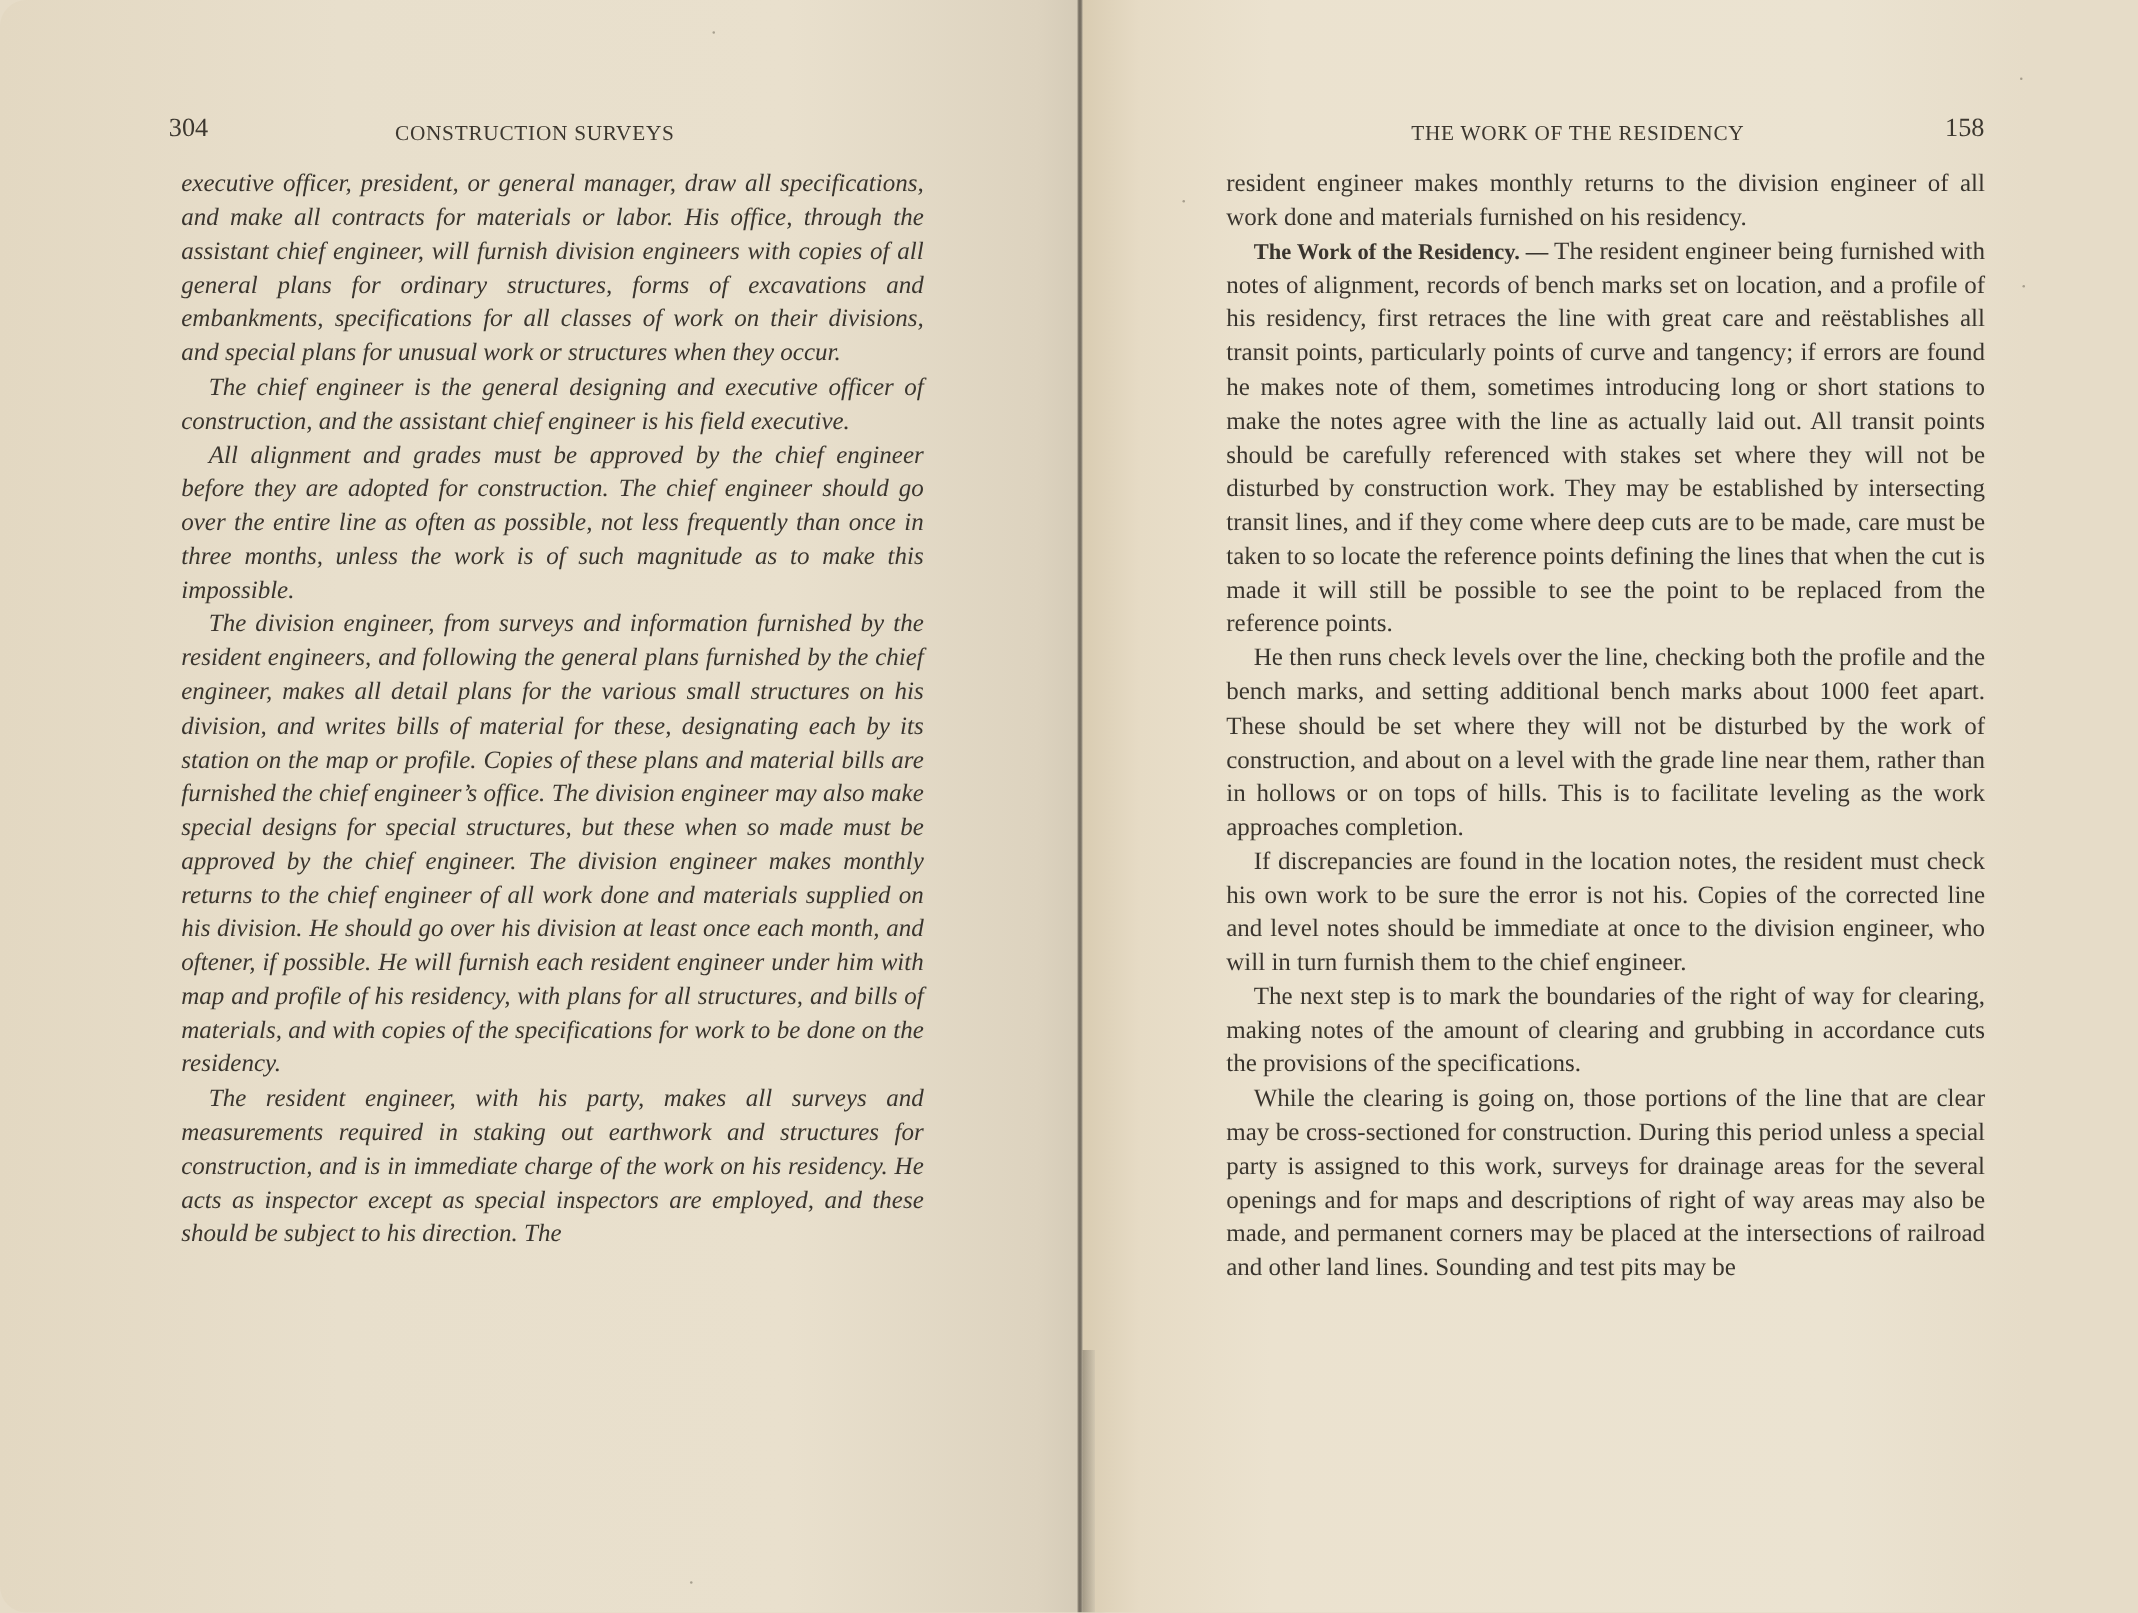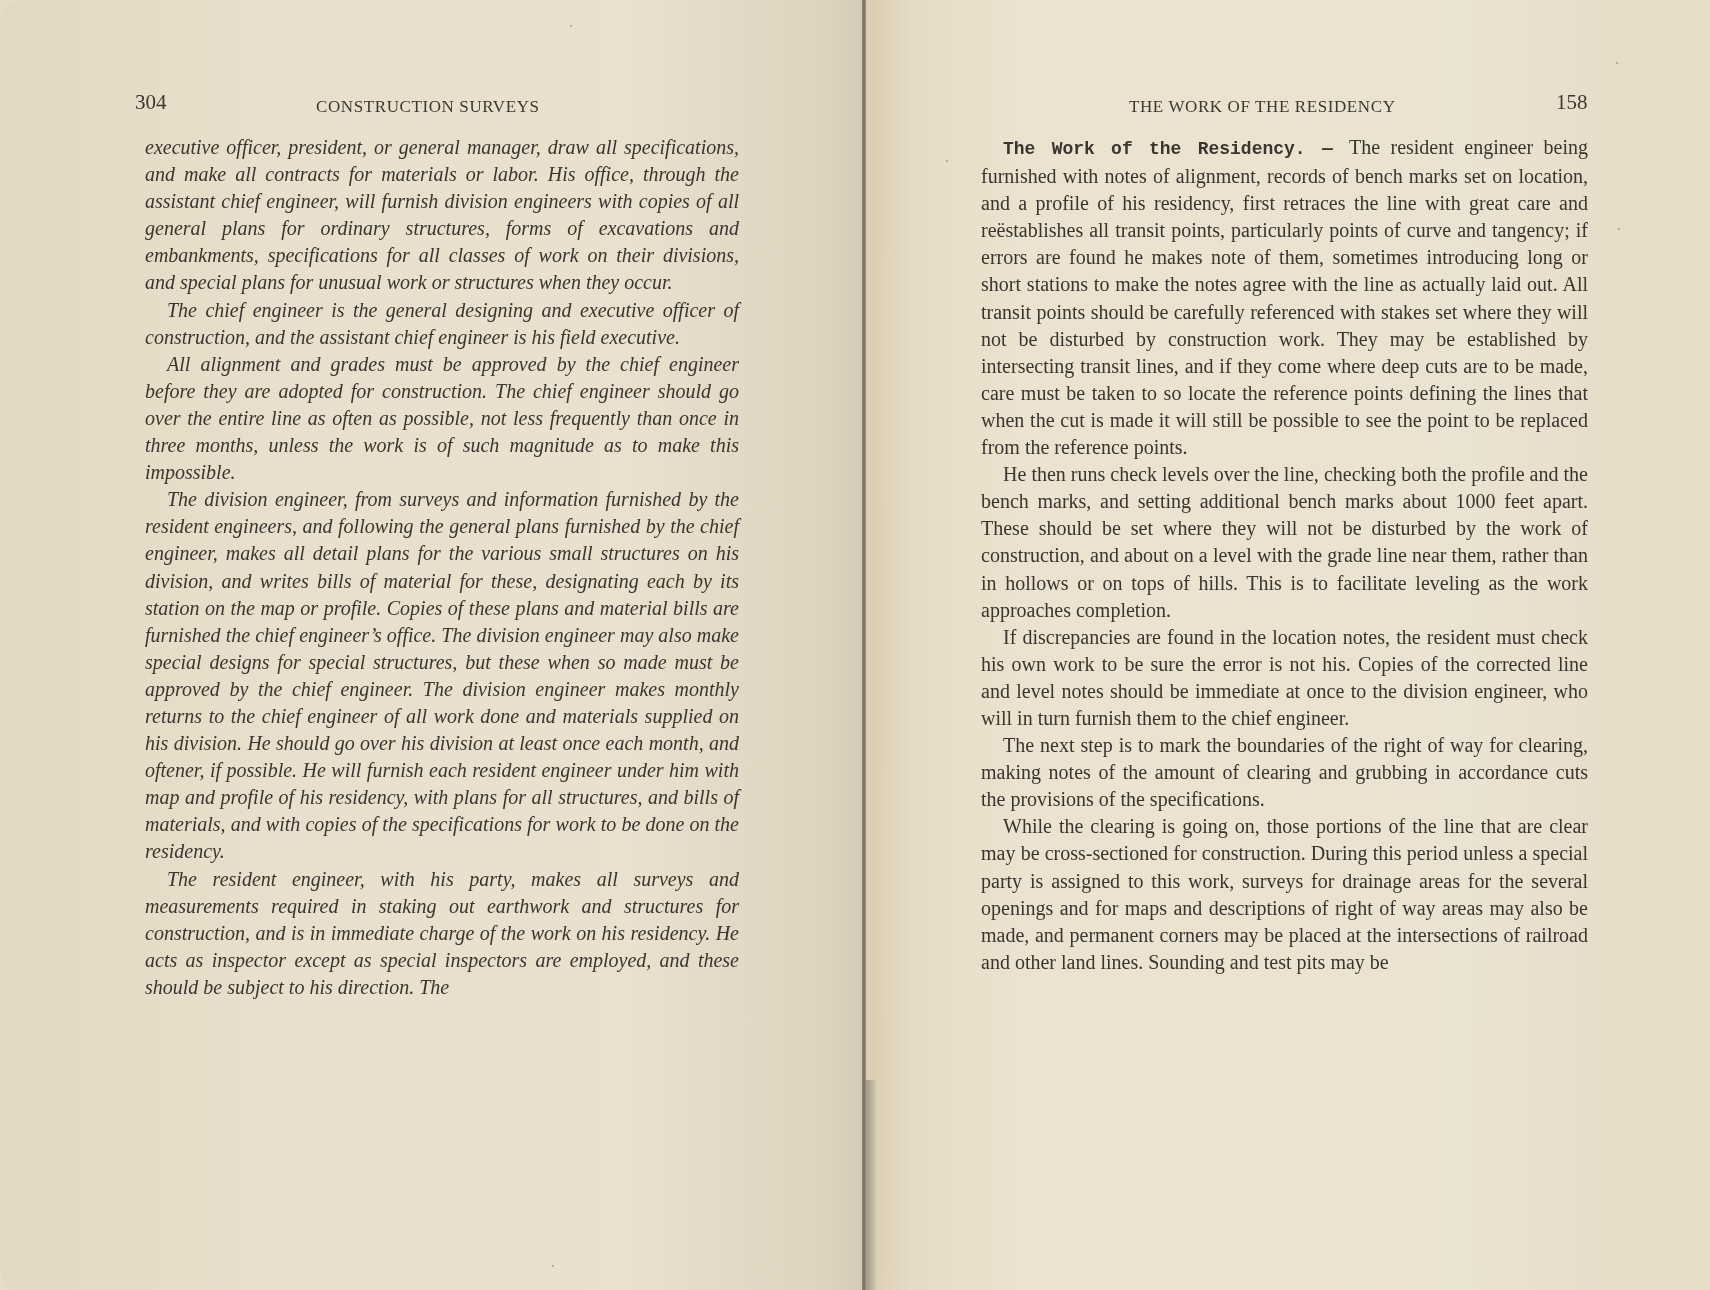--- a/index.html
+++ b/index.html
@@ -43,21 +43,21 @@
   }
   .text-block {
     position: absolute; top: 134px;
     font-size: 20px; line-height: 27.1px;
     text-align: justify;
   }
   .page-left .text-block { left: 145px; width: 594px; font-style: italic; }
   .page-right .text-block { left: 115px; width: 607px; }
   .text-block p { margin: 0; text-indent: 22px; }
   .text-block p.cont { text-indent: 0; }
-  .bold-run { font-weight: bold; font-family: Liberation Mono, monospace; font-size: 18px; }
+  .bold-run { font-weight: bold; font-family: Liberation Serif, serif; font-size: 18px; }
   .speck { position: absolute; width: 2px; height: 2px; background: #7c7466; border-radius: 50%; opacity: 0.6; }
 </style>
 </head>
 <body>
 
 <div class="spread">
 
   <div class="page page-left">
     <div class="folio" style="left:135px;">304</div>
     <div class="running-head" style="left:316px;">CONSTRUCTION SURVEYS</div>
@@ -70,20 +70,21 @@
     </div>
     <span class="speck" style="left:560px;top:168px;"></span>
     <span class="speck" style="left:552px;top:1265px;"></span>
     <span class="speck" style="left:570px;top:25px;"></span>
   </div>
 
   <div class="page page-right">
     <div class="running-head" style="left:263px;">THE WORK OF THE RESIDENCY</div>
     <div class="folio" style="left:690px;">158</div>
     <div class="text-block">
+      <p class="cont">resident engineer makes monthly returns to the division engineer of all work done and materials furnished on his residency.</p>
       <p><span class="bold-run">The Work of the Residency. — </span><span>The resident engineer being furnished with notes of alignment, records of bench marks set on location, and a profile of his residency, first retraces the line with great care and reëstablishes all transit points, particularly points of curve and tangency; if errors are found he makes note of them, sometimes introducing long or short stations to make the notes agree with the line as actually laid out. All transit points should be carefully referenced with stakes set where they will not be disturbed by construction work. They may be established by intersecting transit lines, and if they come where deep cuts are to be made, care must be taken to so locate the reference points defining the lines that when the cut is made it will still be possible to see the point to be replaced from the reference points.</span></p>
       <p>He then runs check levels over the line, checking both the profile and the bench marks, and setting additional bench marks about 1000 feet apart. These should be set where they will not be disturbed by the work of construction, and about on a level with the grade line near them, rather than in hollows or on tops of hills. This is to facilitate leveling as the work approaches completion.</p>
       <p>If discrepancies are found in the location notes, the resident must check his own work to be sure the error is not his. Copies of the corrected line and level notes should be immediate at once to the division engineer, who will in turn furnish them to the chief engineer.</p>
       <p>The next step is to mark the boundaries of the right of way for clearing, making notes of the amount of clearing and grubbing in accordance cuts the provisions of the specifications.</p>
       <p>While the clearing is going on, those portions of the line that are clear may be cross-sectioned for construction. During this period unless a special party is assigned to this work, surveys for drainage areas for the several openings and for maps and descriptions of right of way areas may also be made, and permanent corners may be placed at the intersections of railroad and other land lines. Sounding and test pits may be</p>
     </div>
     <span class="speck" style="left:750px;top:62px;"></span>
     <span class="speck" style="left:752px;top:228px;"></span>
     <span class="speck" style="left:80px;top:160px;"></span>
   </div>

